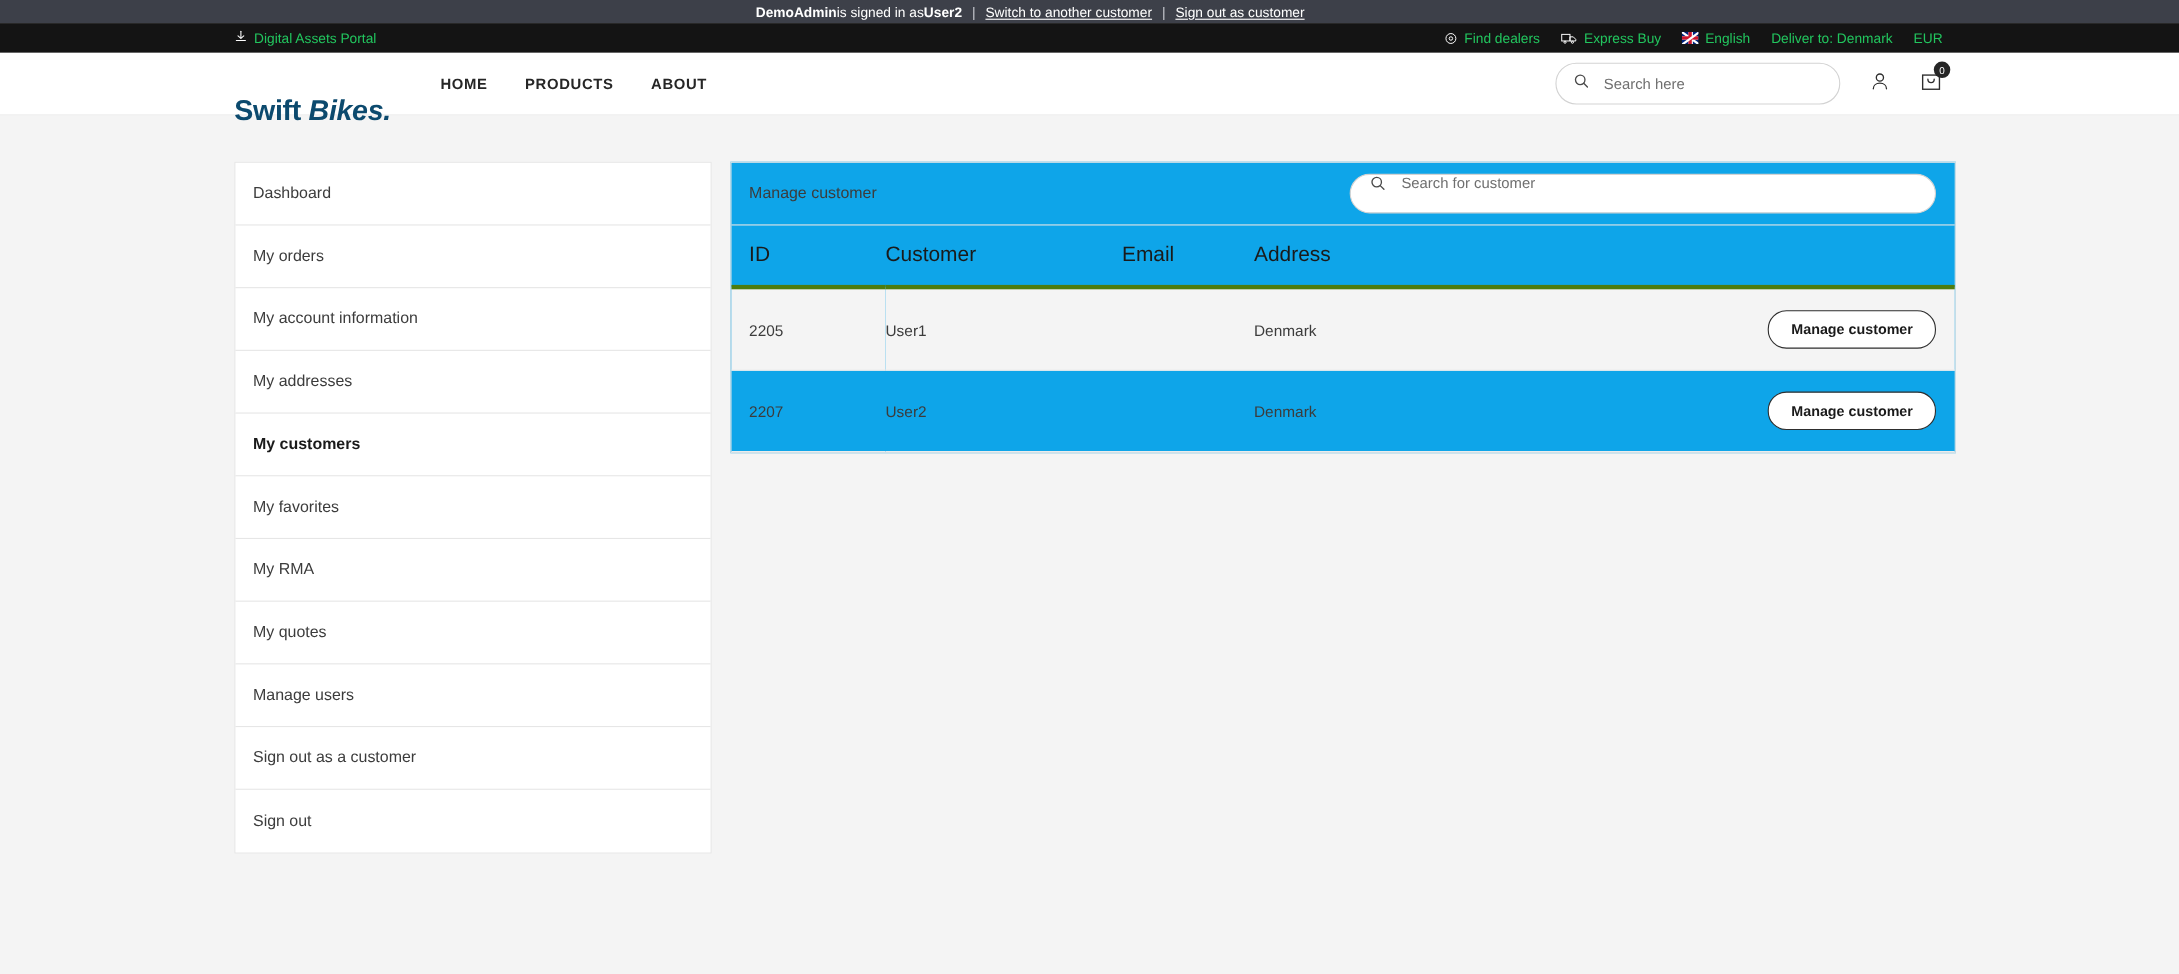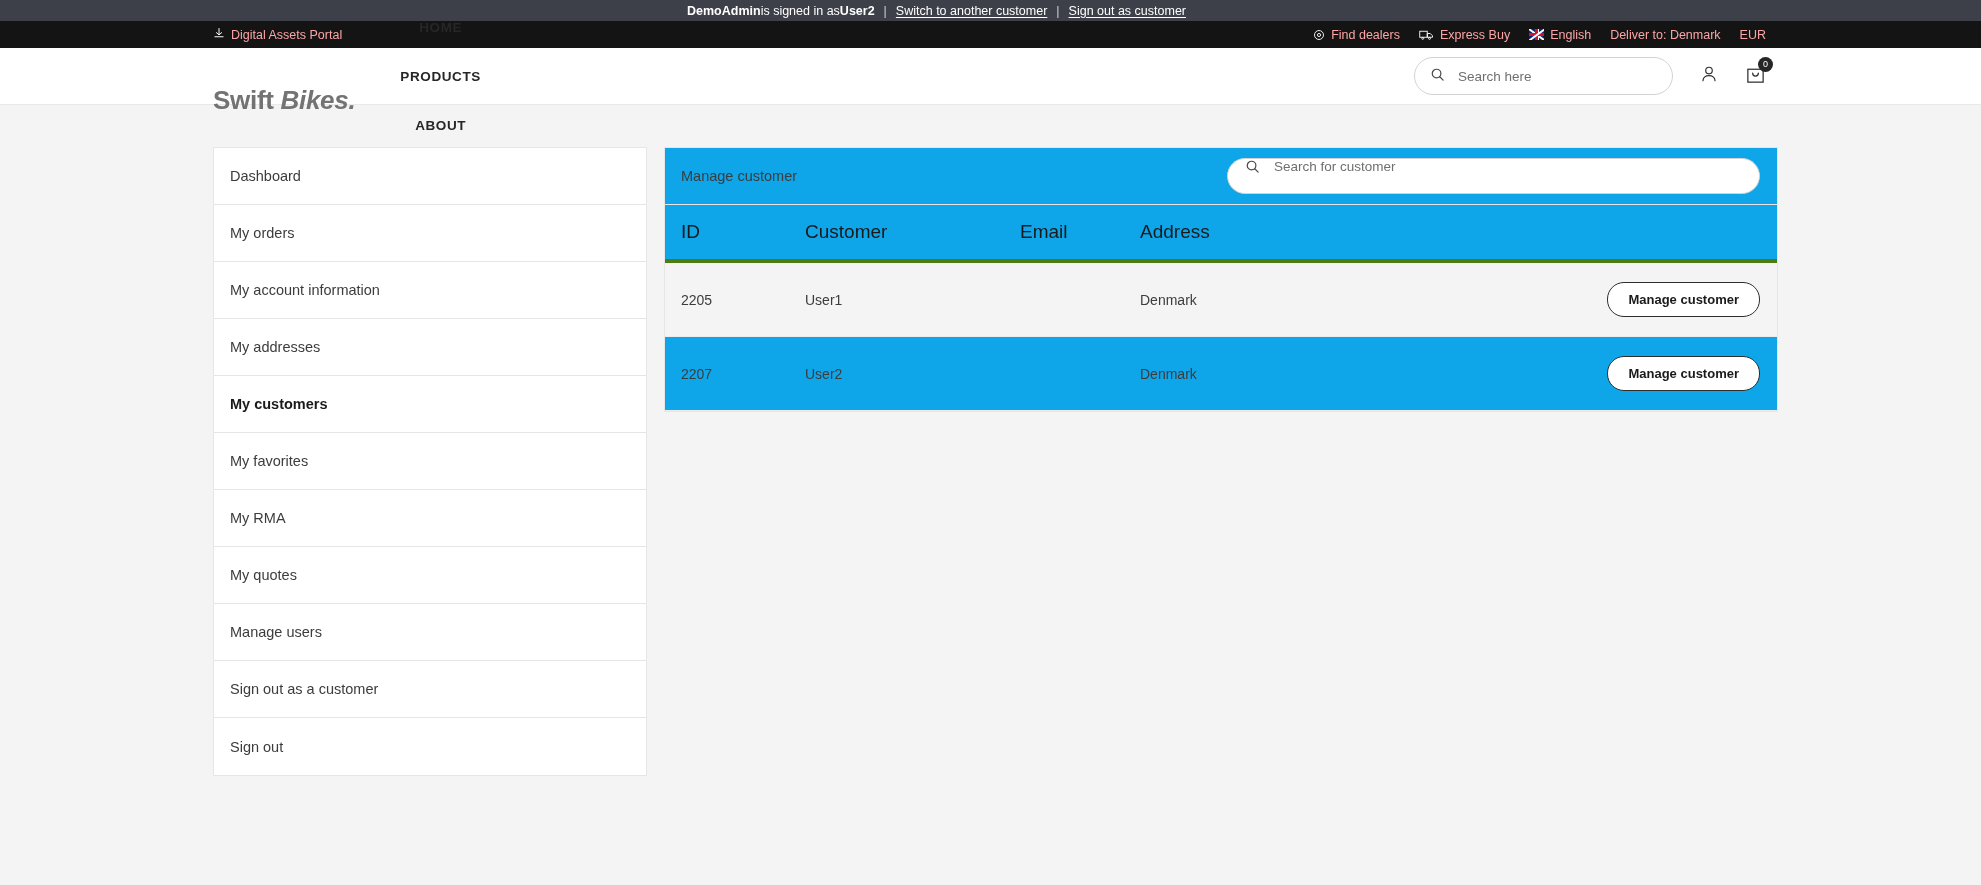--- a/index.html
+++ b/index.html
@@ -33,21 +33,21 @@
     text-decoration: underline;
     text-underline-offset: 2px;
   }
 
   
   .util-bar {
     height: 27px;
     background: #141414;
     display: flex;
     align-items: center;
-    color: #fca5a5;
+    color: #22c55e;
     font-size: 12.5px;
     padding-left: 213px;
     padding-right: 215px;
   }
   .util-left { display: flex; align-items: center; gap: 6px; }
   .util-right {
     margin-left: auto;
     display: flex;
     align-items: center;
     gap: 19px;
@@ -86,34 +86,33 @@
     height: 57px;
     background: #ffffff;
     display: flex;
     align-items: center;
     padding-left: 213px;
     padding-right: 215px;
     border-bottom: 1px solid #e9e9e9;
   }
   .logo {
     font-size: 26px;
-    color: #737373;
+    color: #0c4a6e;
     letter-spacing: -0.3px;
     white-space: nowrap;
     margin-top: 48px;
   }
   .logo .w1 { font-weight: 700; }
   .logo .w2 { font-weight: 700; font-style: italic; }
 
   .main-nav {
     display: flex;
     align-items: center;
     gap: 34px;
     margin-left: 45px;
-    flex-direction: column;
   }
   .main-nav a {
     font-size: 13.5px;
     font-weight: bold;
     letter-spacing: 0.6px;
     color: #262626;
     text-decoration: none;
   }
 
   .header-right {

